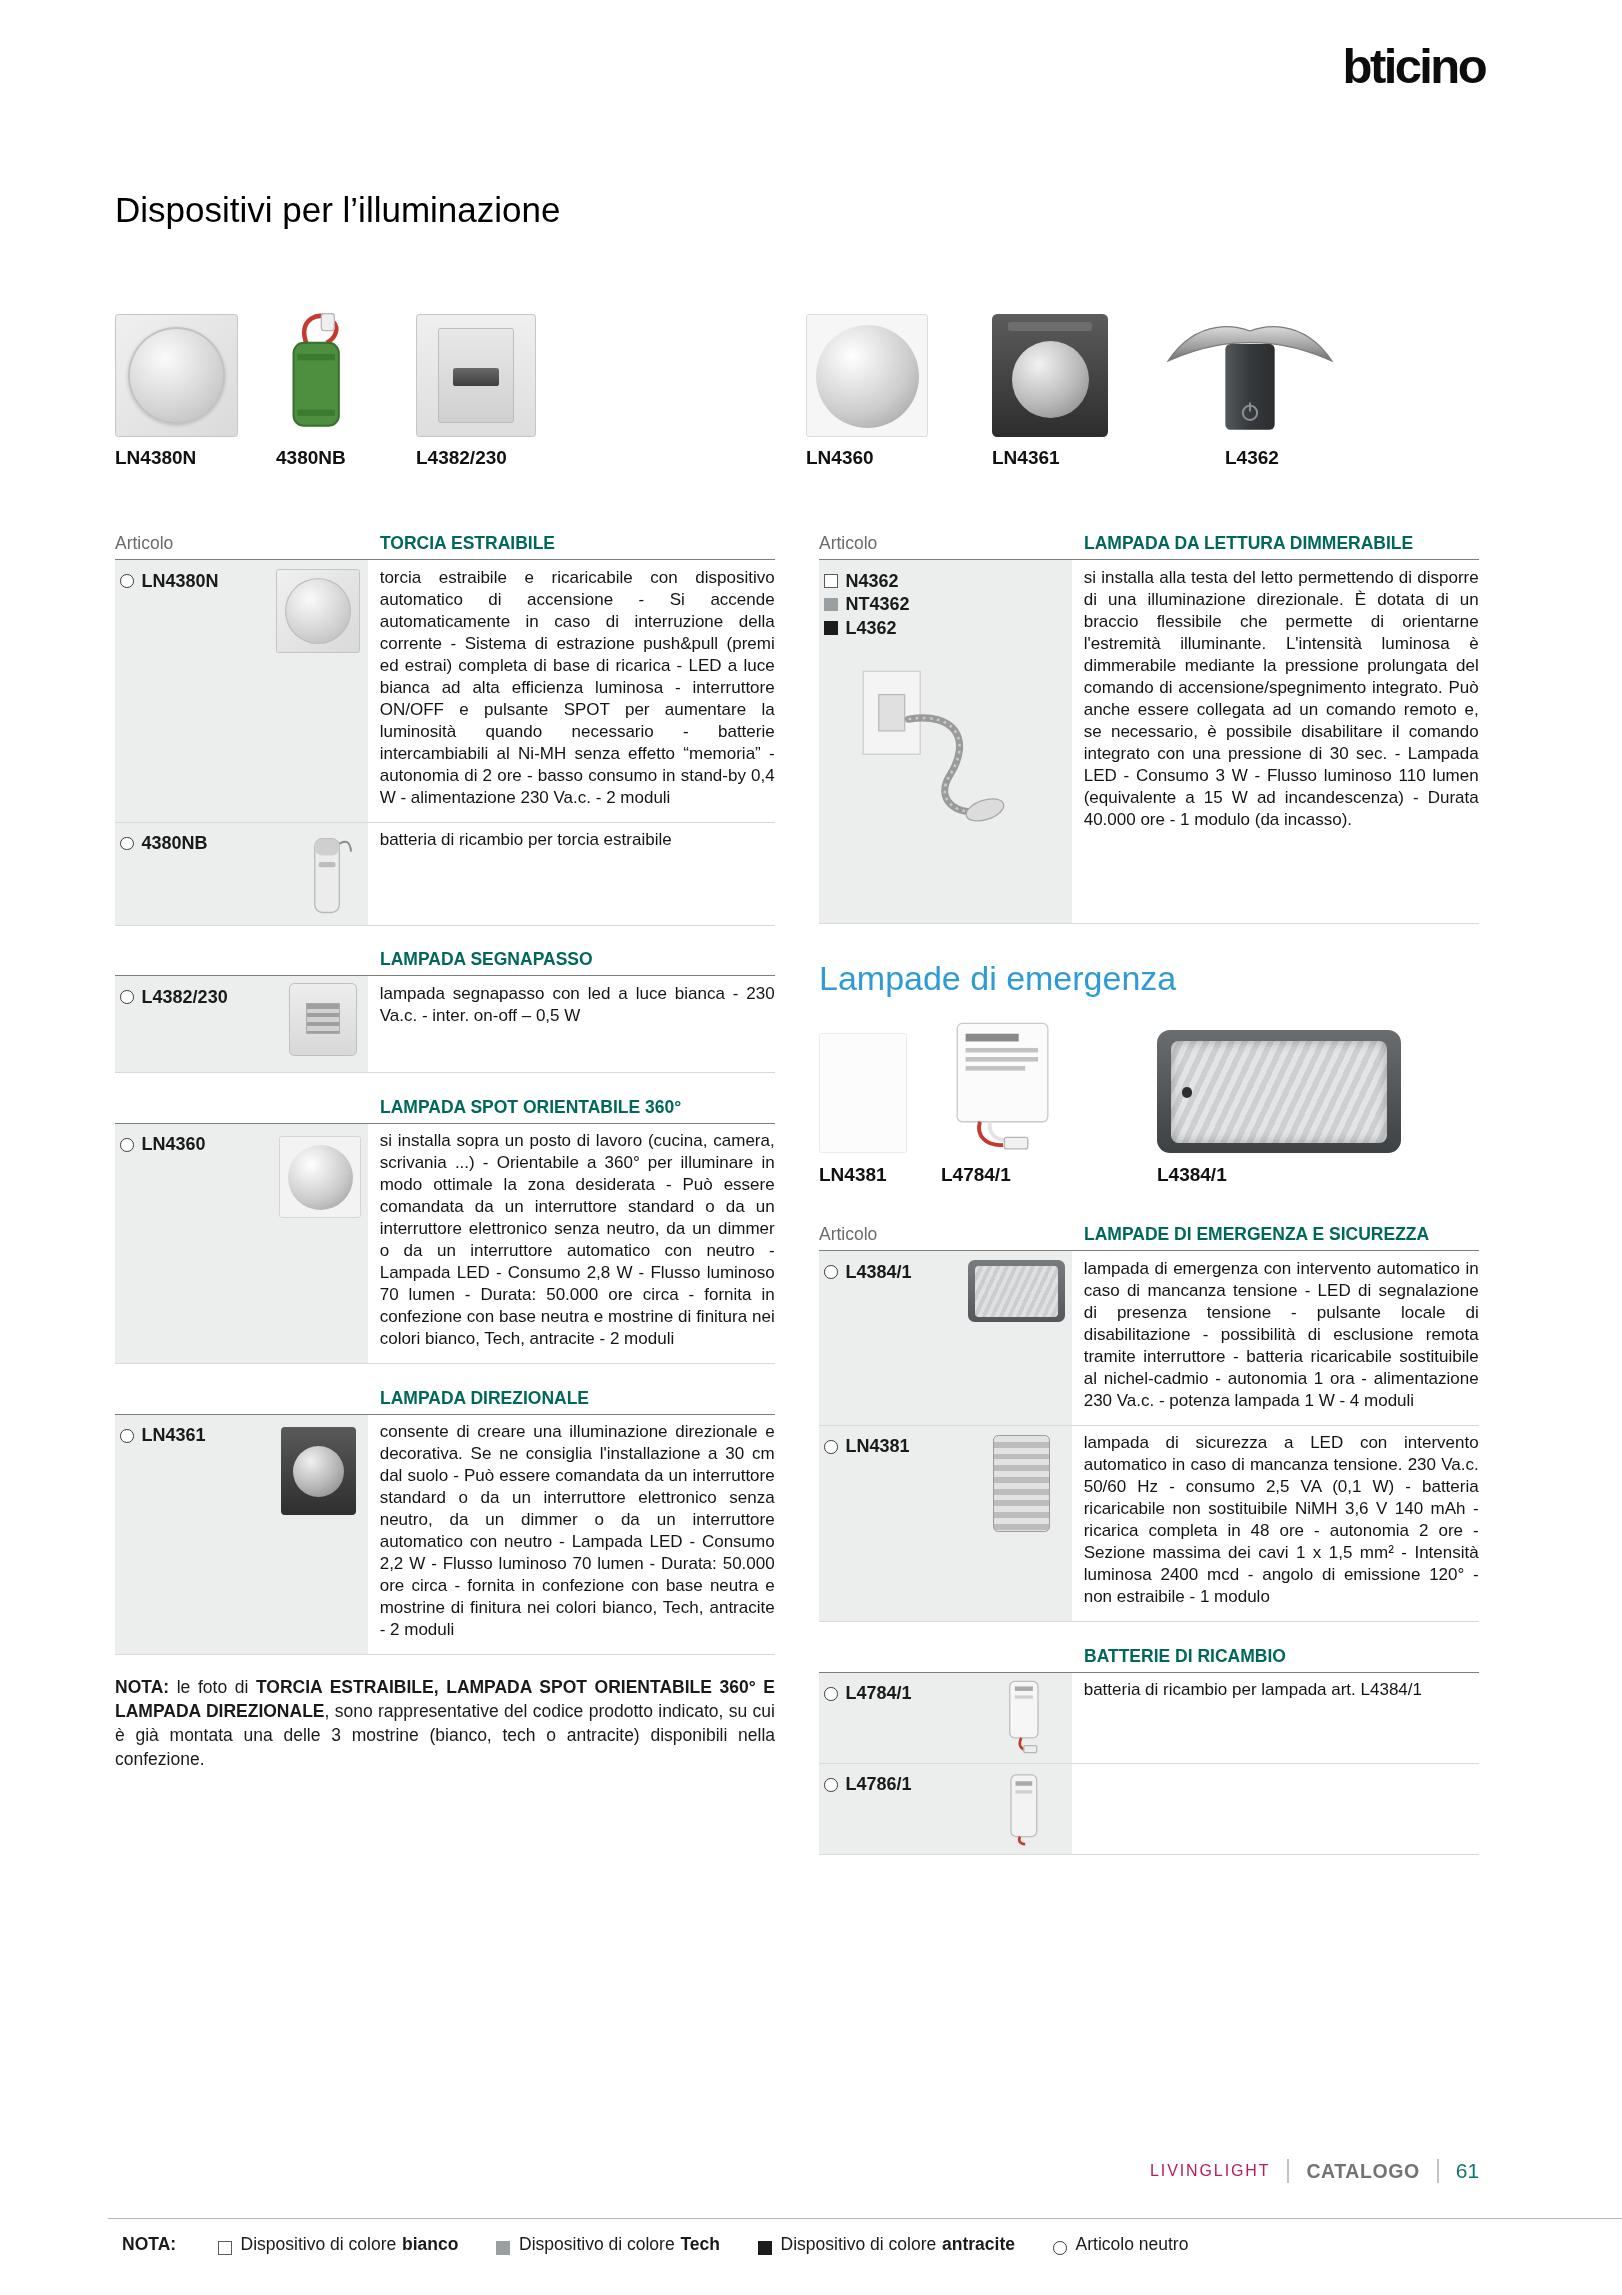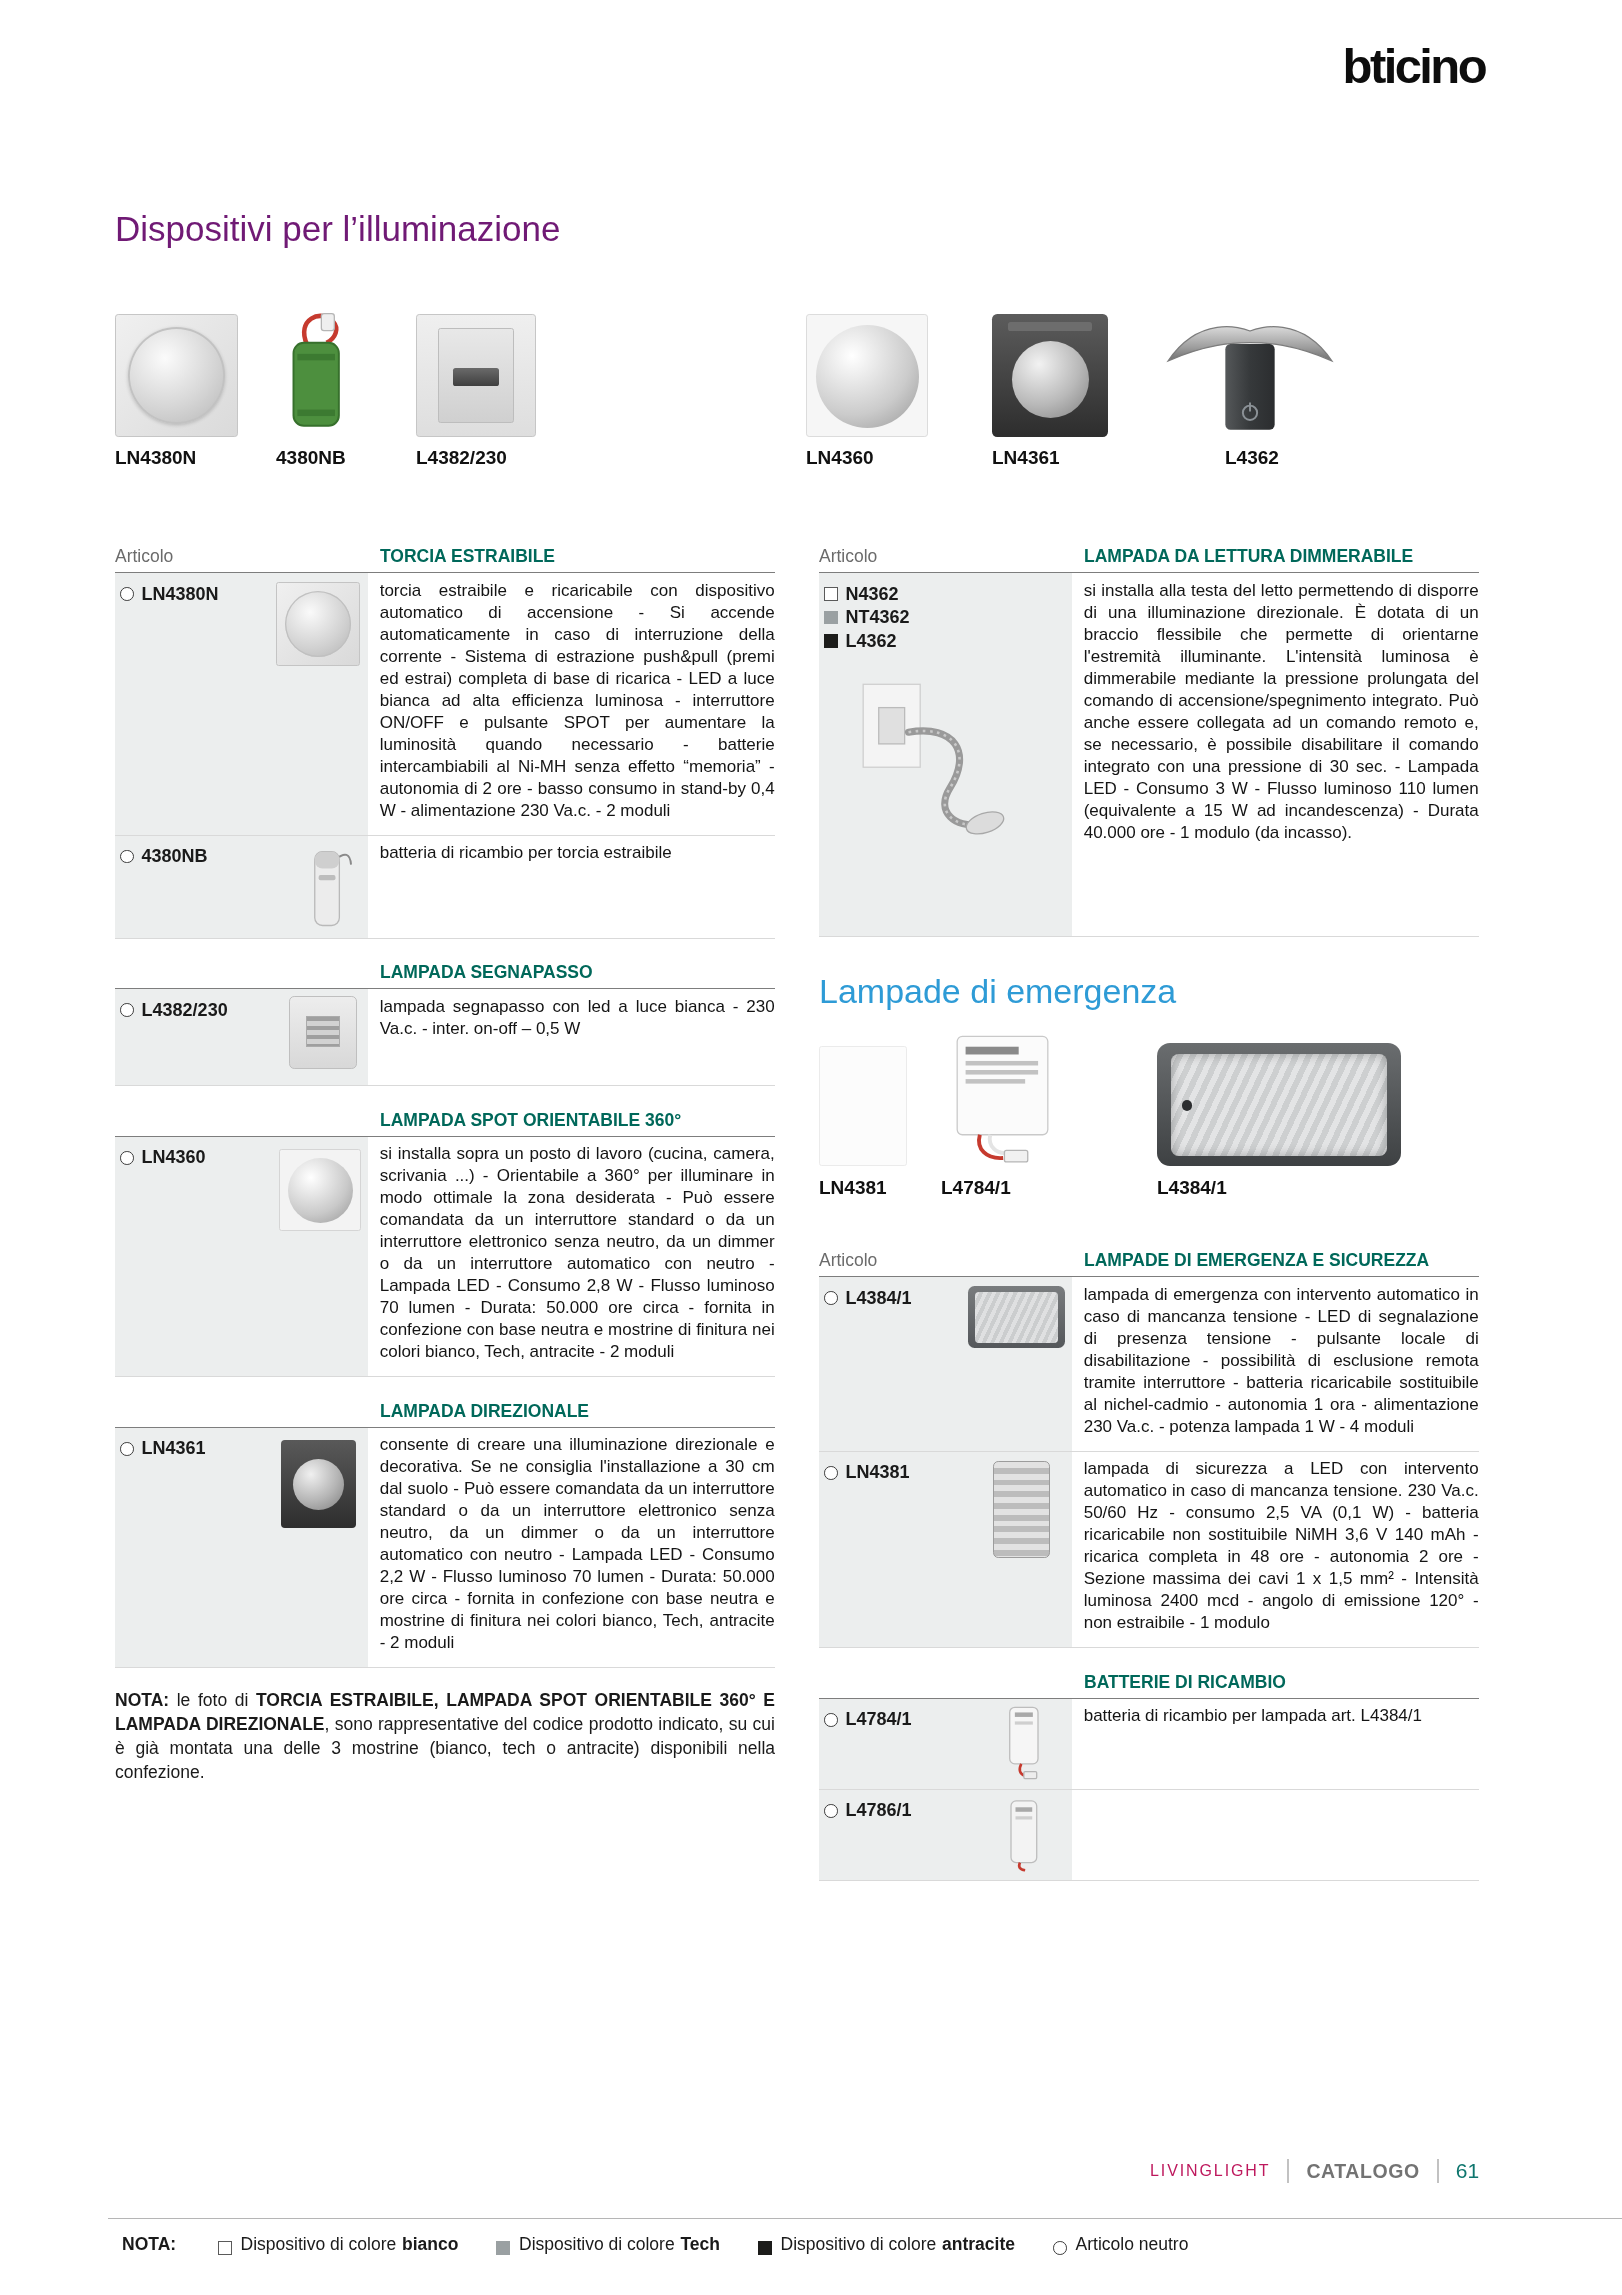--- a/index.html
+++ b/index.html
@@ -9,21 +9,21 @@
     font-family:"Liberation Sans","DejaVu Sans",sans-serif;
     overflow:hidden;
   }
 
   
   .logo { position:absolute; left:1271px; top:38px; width:214px; height:56px;
           display:flex; align-items:center; justify-content:flex-end; }
   .logo-text { font-size:49px; font-weight:bold; letter-spacing:-2.6px; color:#0d0d0d; }
 
   
-  .page-title { position:absolute; left:115px; top:209px; font-size:35px; font-weight:400; color:#701a75; }
+  .page-title { position:absolute; left:115px; top:190px; font-size:35px; font-weight:400; color:#000000; }
   .h2-blue { font-size:34px; font-weight:400; color:#2e9bd6; margin:35px 0 17px 0; }
 
   
   figure.showcase { position:absolute; display:flex; flex-direction:column; }
   .imgbox { display:flex; align-items:flex-end; height:138px; }
   figure.showcase figcaption { font-weight:bold; font-size:19px; margin-top:10.4px; color:#111; }
 
   
   .g-plate-torch { width:123px; height:123px; background:linear-gradient(135deg,#f0f0f0,#dadada);
     border:1.3px solid #c6c6c6; border-radius:3.2px; position:relative; }
@@ -61,21 +61,21 @@
     border-radius:50%; background:#2c2e30; }
 
   
   .col { position:absolute; width:660px; top:533px; }
   .col-left { left:115px; }
   .col-right { left:819px; }
 
   .tbl { width:100%; }
   .tbl + .tbl, .tbl-gap { margin-top:23.4px; }
   .tbl-head { display:flex; align-items:flex-end; padding-bottom:5.2px; border-bottom:1.3px solid #7d7d7d; }
-  .th-art { width:265px; font-size:17.5px; color:#6b6b6b;margin-top:13px; }
+  .th-art { width:265px; font-size:17.5px; color:#6b6b6b; }
   .th-sec { width:395px; font-size:17.5px; font-weight:bold; color:#00685a; }
 
   .row { display:flex; border-bottom:1.3px solid #d9d9d9; }
   .cell-article { width:253px; margin-right:11.7px; background:#eceeee; position:relative; padding:7.8px 0 7.8px 5.2px; }
   .artline { display:flex; align-items:center; font-weight:bold; font-size:18px; margin-top:2.6px; }
   .artline .code { font-weight:bold; }
   .cell-desc { width:395px; padding:6.5px 0 13px 0; font-size:17px; line-height:22px; text-align:justify; color:#141414; }
 
   .sym { display:inline-block; width:13.6px; height:13.6px; margin-right:7.8px; flex:0 0 13.6px; }
   .sym-circle { border:1.9px solid #3a3a3a; border-radius:50%; background:#fff; }

